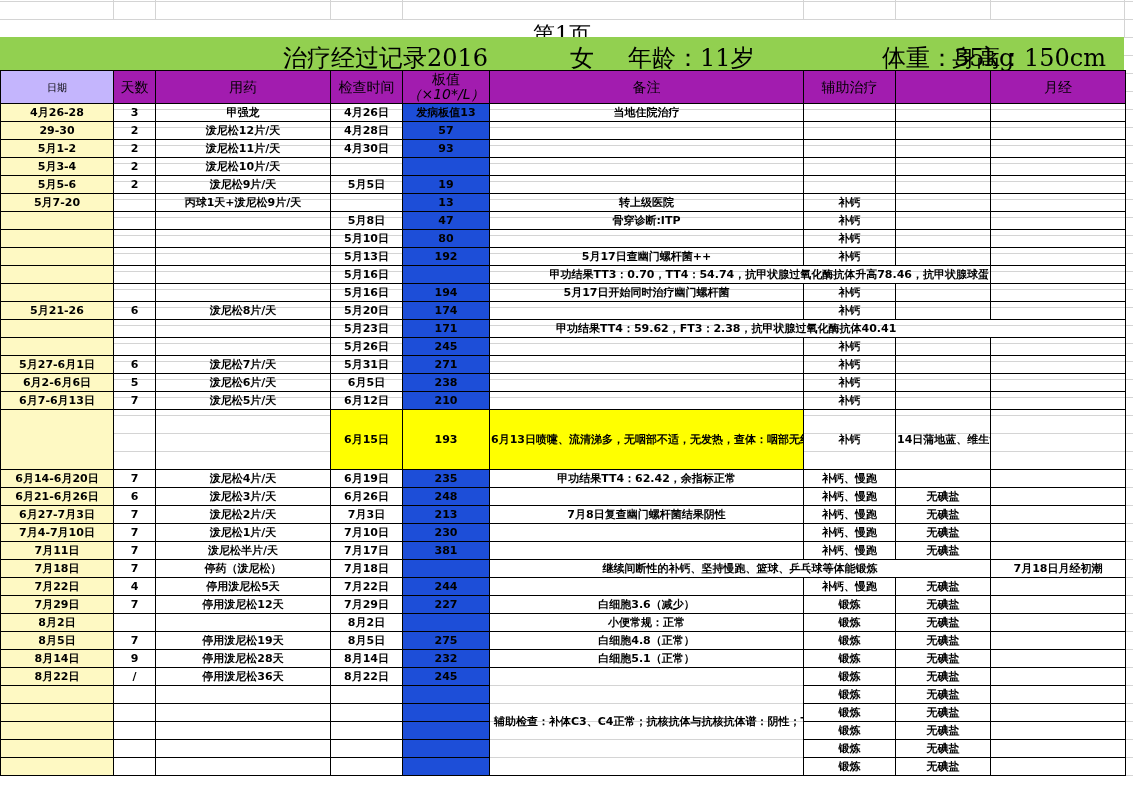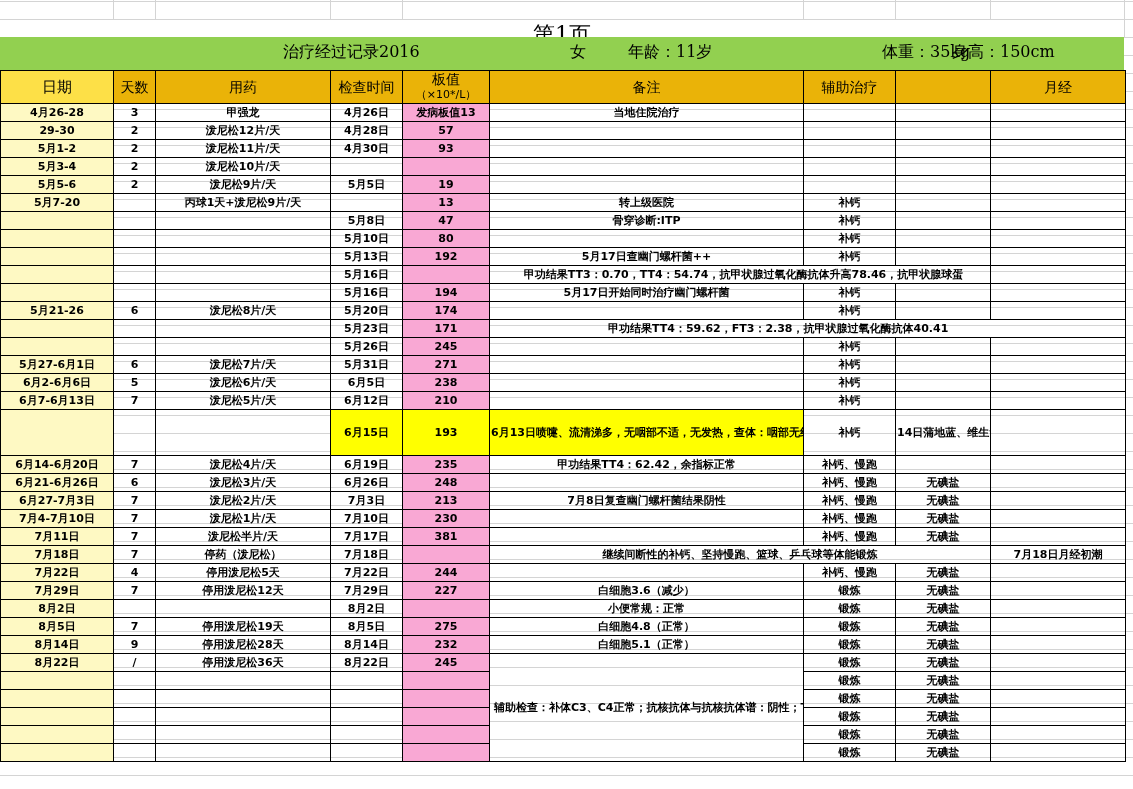--- a/index.html
+++ b/index.html
@@ -11,32 +11,32 @@
     background-image:
       linear-gradient(to bottom, #d4d4d4 1px, transparent 1px);
     background-size: 100% 18px; background-position: 0 1px; }
   .gridbg-v { position: absolute; top: 0; width: 1px; height: 37px; background: #d4d4d4; }
 
   .page-title { position: absolute; left: 0; top: 20px; width: 1124px; text-align: center;
     font-family: "DejaVu Serif", "Liberation Serif", serif; font-size: 22px; line-height: 30px;
     background: #fff; height: 33px; }
 
   .banner { position: absolute; left: 0; top: 37px; width: 1124px; height: 33px; background: #92d050;
-    font-family: "DejaVu Serif", "Liberation Serif", serif; font-size: 16px; }
+    font-family: "DejaVu Serif", "Liberation Serif", serif; font-size: 24px; }
   .banner span { position: absolute; top: 5px; white-space: nowrap; }
 
   table.sheet { position: absolute; left: 0; top: 70px; border-collapse: collapse; table-layout: fixed; width: 1125px; }
   table.sheet td, table.sheet th { border: 1px solid #000; font-size: 11px; font-weight: bold; text-align: center;
     white-space: nowrap; overflow: hidden; height: 18px; line-height: 16px; padding: 0 1px; }
-  table.sheet th { height: 33px; background: #eab308; font-size: 14px; font-weight: normal; line-height: 15px; }
-  table.sheet th.date-h { background: #fde047; font-size: 15px; }
-  table.sheet th .sub { font-size: 11px; display: block; font-weight: normal; }
+  table.sheet th { height: 33px; background: #a21caf; font-size: 14px; font-weight: normal; line-height: 15px; }
+  table.sheet th.date-h { background: #c4b5fd; font-size: 10px; }
+  table.sheet th .sub { font-size: 14px; display: block; font-weight: normal; font-style: italic; }
 
   td.c-date { background: #fef9c3; }
-  td.c-plt { background: #f9a8d4; }
+  td.c-plt { background: #1d4ed8; }
   td.yellow { background: #ffff00; }
   td.wrap { white-space: normal; line-height: 15px; text-align: left; }
   td.wrap-c { white-space: normal; line-height: 15px; }
   .bottom-text { position: absolute; left: 527px; top: 780px; font-size: 14px; font-weight: bold; }
 </style>
 </head>
 <body>
 
 <div class="gridbg"></div>
 <div class="gridbg-v" style="left:113px"></div>
@@ -182,21 +182,21 @@
         <td>补钙</td>
         <td></td>
         <td></td>
       </tr>
       <tr>
         <td class="c-date"></td>
         <td></td>
         <td></td>
         <td>5月16日</td>
         <td class="c-plt"></td>
-        <td colspan="3" style="text-align: center; padding-left: 8px;">甲功结果TT3：0.70，TT4：54.74，抗甲状腺过氧化酶抗体升高78.46，抗甲状腺球蛋</td>
+        <td colspan="3" style="text-align: right; padding-left: 8px;">甲功结果TT3：0.70，TT4：54.74，抗甲状腺过氧化酶抗体升高78.46，抗甲状腺球蛋</td>
         <td></td>
       </tr>
       <tr>
         <td class="c-date"></td>
         <td></td>
         <td></td>
         <td>5月16日</td>
         <td class="c-plt">194</td>
         <td>5月17日开始同时治疗幽门螺杆菌</td>
         <td>补钙</td>
@@ -213,21 +213,21 @@
         <td>补钙</td>
         <td></td>
         <td></td>
       </tr>
       <tr>
         <td class="c-date"></td>
         <td></td>
         <td></td>
         <td>5月23日</td>
         <td class="c-plt">171</td>
-        <td colspan="4" style="text-align: left; padding-left: 118px;">甲功结果TT4：59.62，FT3：2.38，抗甲状腺过氧化酶抗体40.41</td>
+        <td colspan="4" style="text-align: left; padding-left: 66px;">甲功结果TT4：59.62，FT3：2.38，抗甲状腺过氧化酶抗体40.41</td>
       </tr>
       <tr>
         <td class="c-date"></td>
         <td></td>
         <td></td>
         <td>5月26日</td>
         <td class="c-plt">245</td>
         <td></td>
         <td>补钙</td>
         <td></td>
@@ -259,21 +259,21 @@
         <td class="c-date">6月7-6月13日</td>
         <td>7</td>
         <td>泼尼松5片/天</td>
         <td>6月12日</td>
         <td class="c-plt">210</td>
         <td></td>
         <td>补钙</td>
         <td></td>
         <td></td>
       </tr>
-      <tr style="height: 46px;">
+      <tr style="height: 60px;">
         <td class="c-date"></td>
         <td></td>
         <td></td>
         <td class="yellow">6月15日</td>
         <td class="yellow">193</td>
         <td class="yellow wrap">6月13日喷嚏、流清涕多，无咽部不适，无发热，查体：咽部无红肿、扁桃体无肿大。6月14日喷嚏、流清涕增多，咽部不适。</td>
         <td>补钙</td>
         <td class="wrap-c">14日蒲地蓝、维生素C、多饮水</td>
         <td></td>
       </tr>

